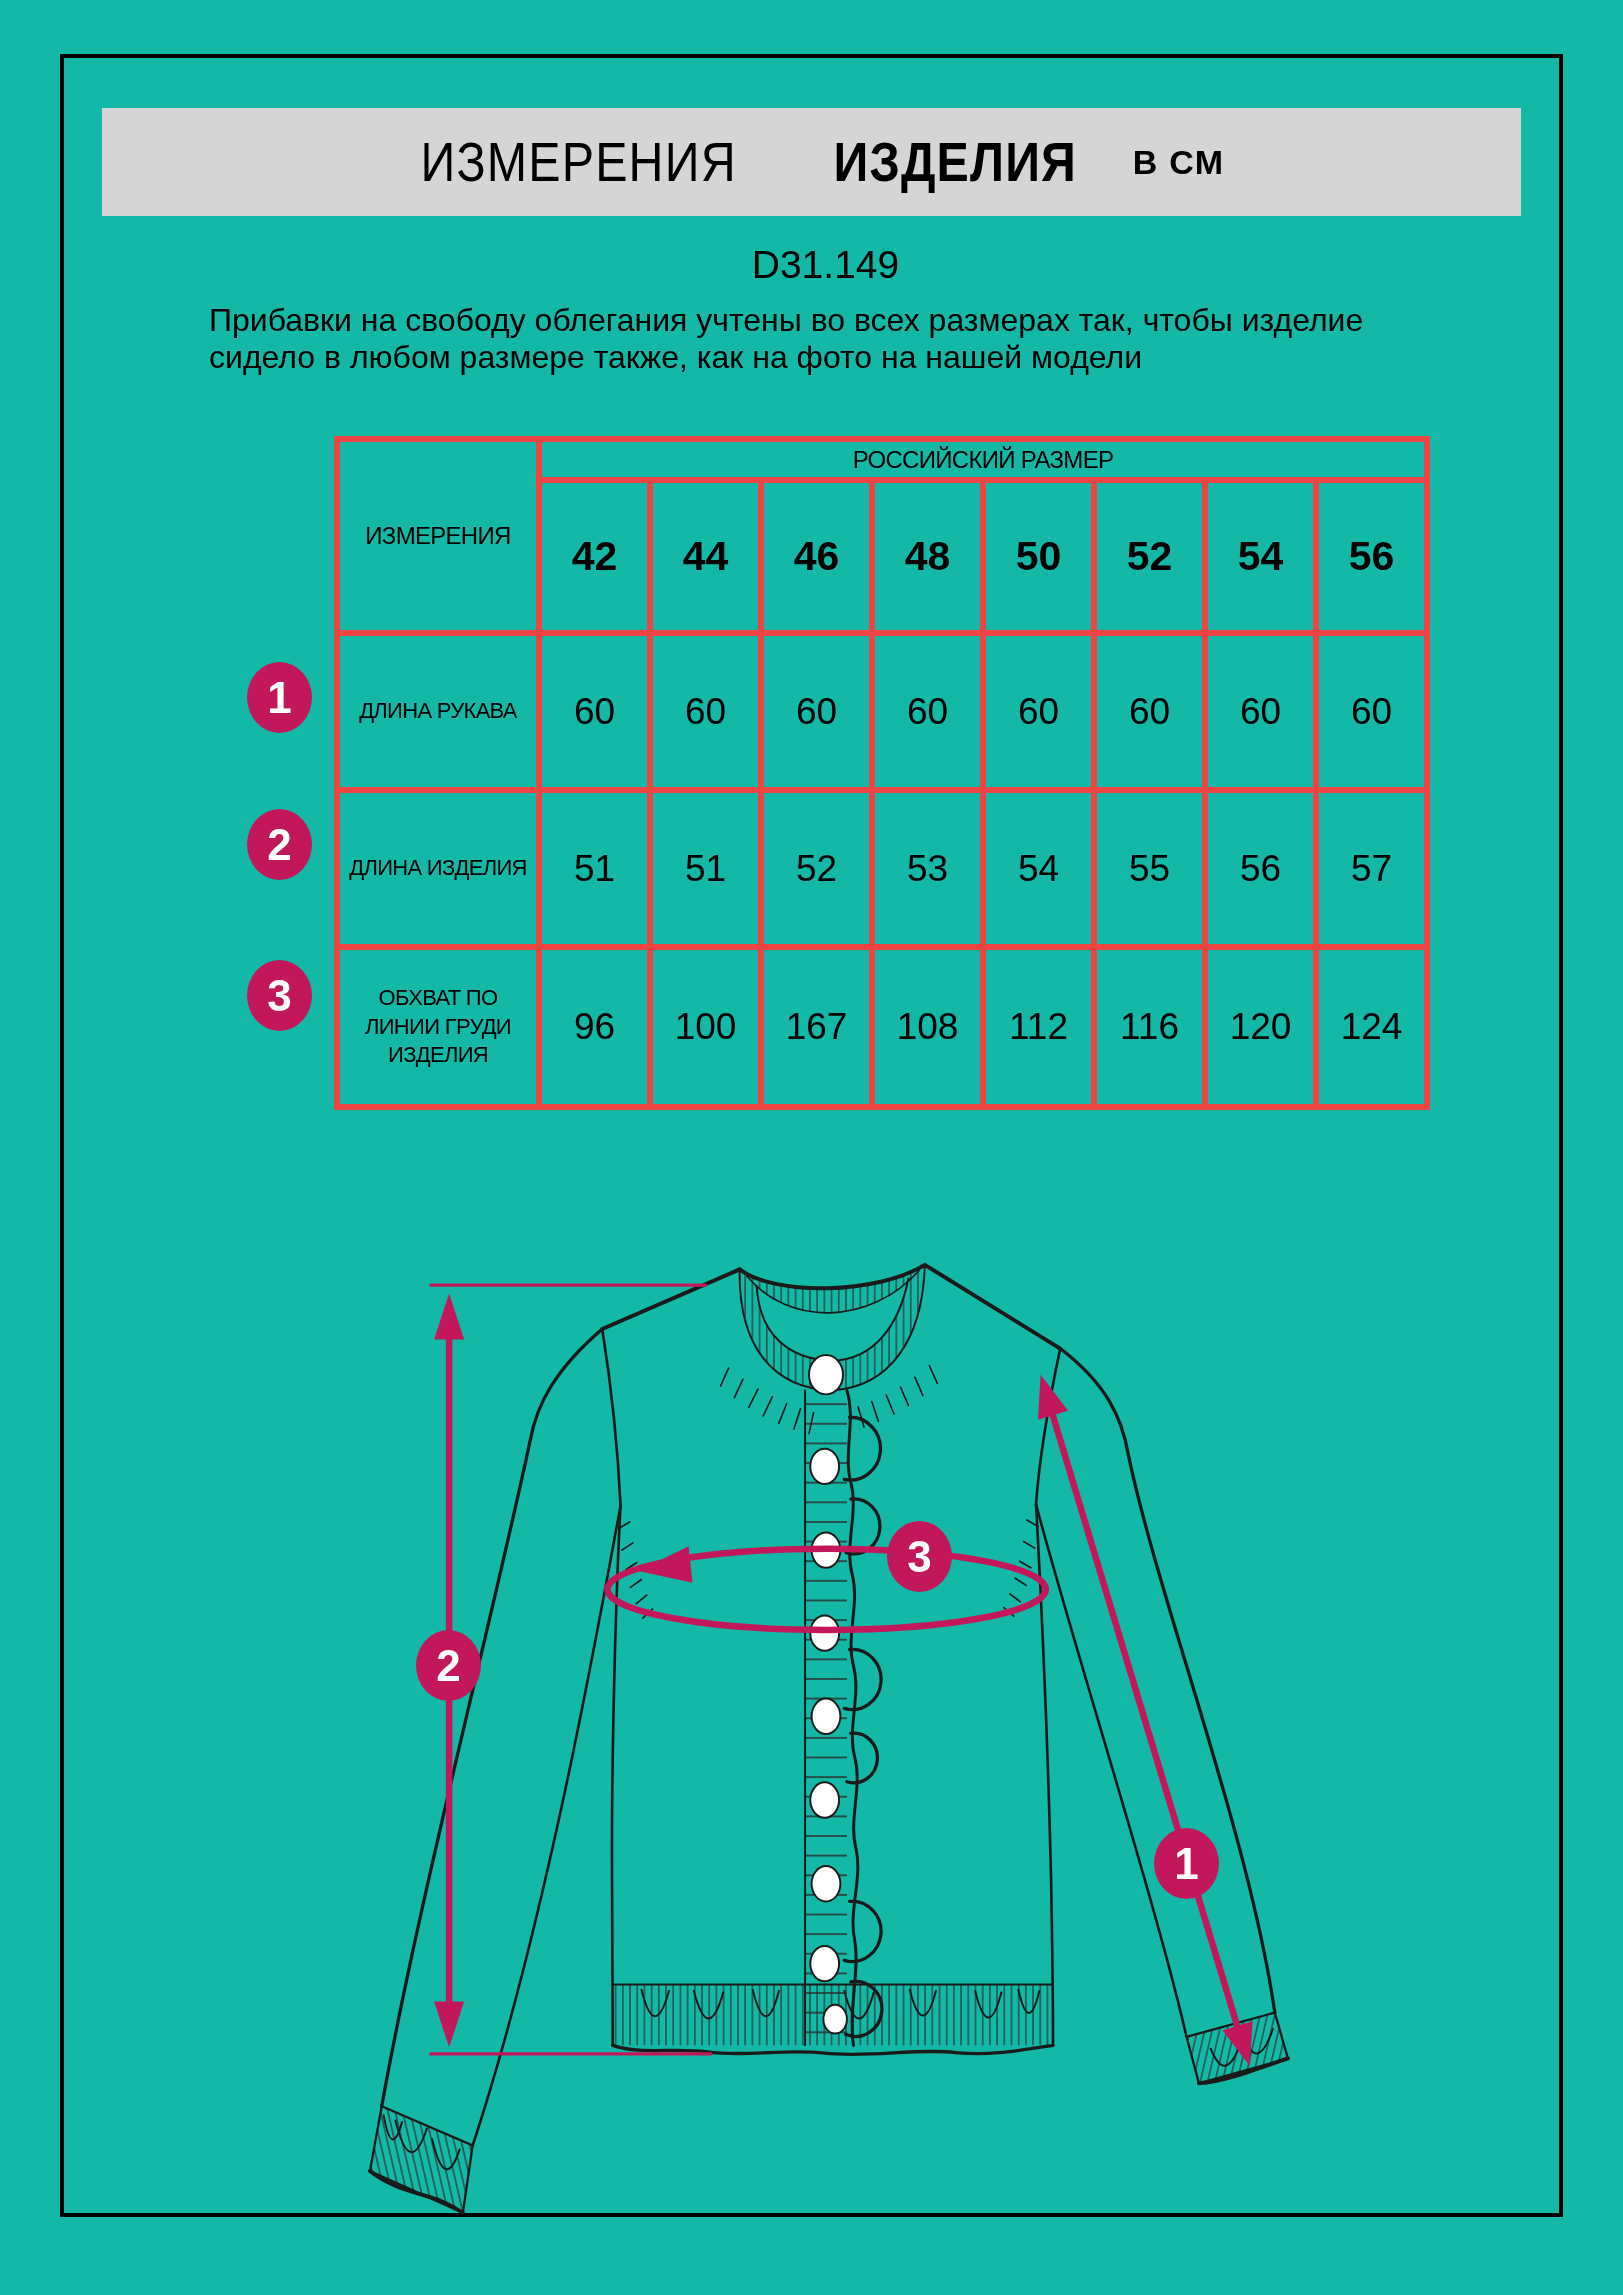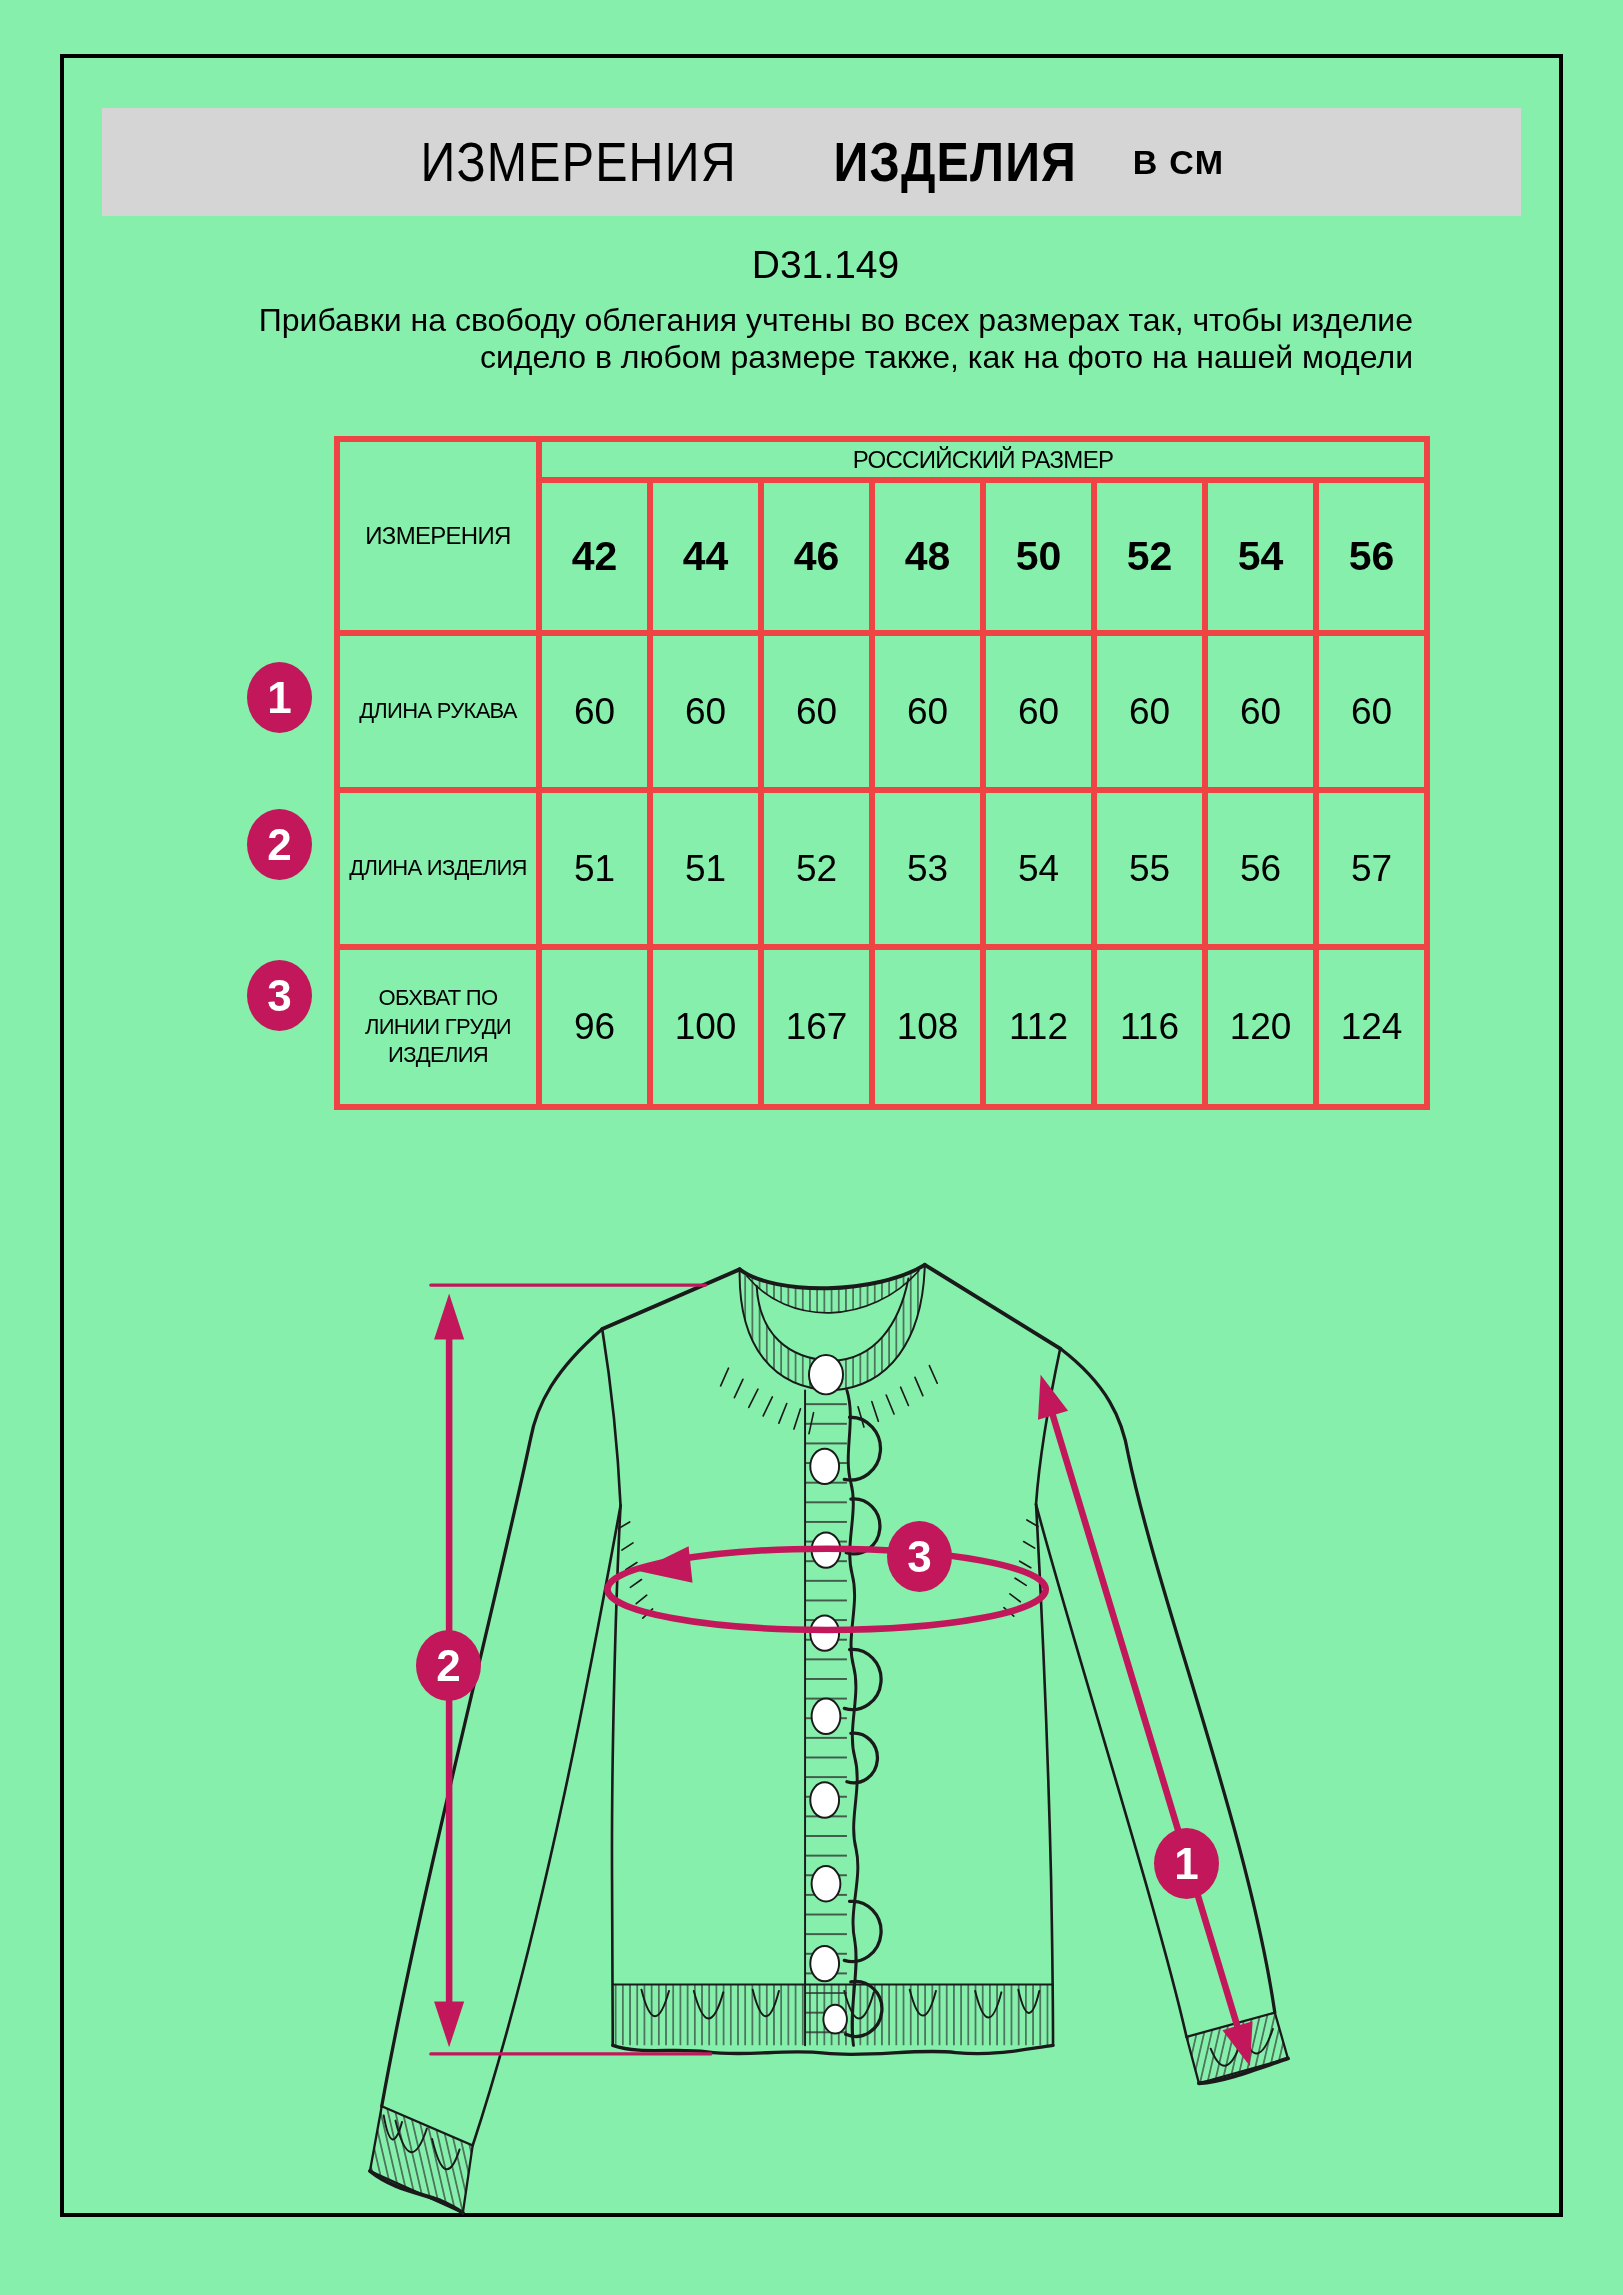--- a/index.html
+++ b/index.html
@@ -1,25 +1,25 @@
 <!DOCTYPE html>
 <html style="font-size:10.5px"><head>
 <meta charset="utf-8">
 <style>
   html,body{margin:0;padding:0;background:#fff;}
-  #page{position:relative;width:1623px;height:2295px;background:#86efac;
+  #page{position:relative;width:1623px;height:2295px;background:#14b8a6;
         font-family:"Liberation Sans", sans-serif;color:#000;overflow:hidden;}
   #frame{position:absolute;left:60px;top:54px;width:1495px;height:2155px;border:4.6px solid #000;}
   #titlebar{position:absolute;left:102px;top:108px;width:1419px;height:108px;background:#D5D5D5;
             display:flex;justify-content:center;align-items:baseline;}
   #titlebar .t1{font-size:55px;font-weight:400;letter-spacing:1.3px;align-self:center;transform:scaleX(.88);}
   #titlebar .t2{font-size:55px;font-weight:700;letter-spacing:1.3px;align-self:center;margin-left:59px;transform:scaleX(.88);}
   #titlebar .t3{font-size:34px;font-weight:700;align-self:center;margin-left:39px;letter-spacing:1.3px;}
   #article{position:absolute;left:14px;top:243px;width:1623px;text-align:center;font-size:39px;}
-  #desc{position:absolute;left:209px;top:302px;width:1204px;text-align:right;font-size:32px;line-height:1.17;}
+  #desc{position:absolute;left:209px;top:302px;width:1204px;text-align:left;font-size:32px;line-height:1.17;}
   #note{position:absolute;left:268px;top:1105px;width:1178px;text-align:center;font-size:29px;font-weight:700;letter-spacing:-0.7px;}
 
   table.size{position:absolute;left:334px;top:436px;border-collapse:collapse;table-layout:fixed;}
   table.size td{border:6px solid #ef4444;text-align:center;vertical-align:middle;padding:0;}
   td.c1{width:196px;}
   td.sz{width:105px;}
   tr.h1 td{height:35px;font-size:24px;letter-spacing:-0.7px;}
   tr.h2 td{height:147px;font-size:41px;font-weight:700;}
   td.corner{font-size:25.5px;letter-spacing:-0.7px;}
   tr.data td{height:151px;font-size:37px;}

